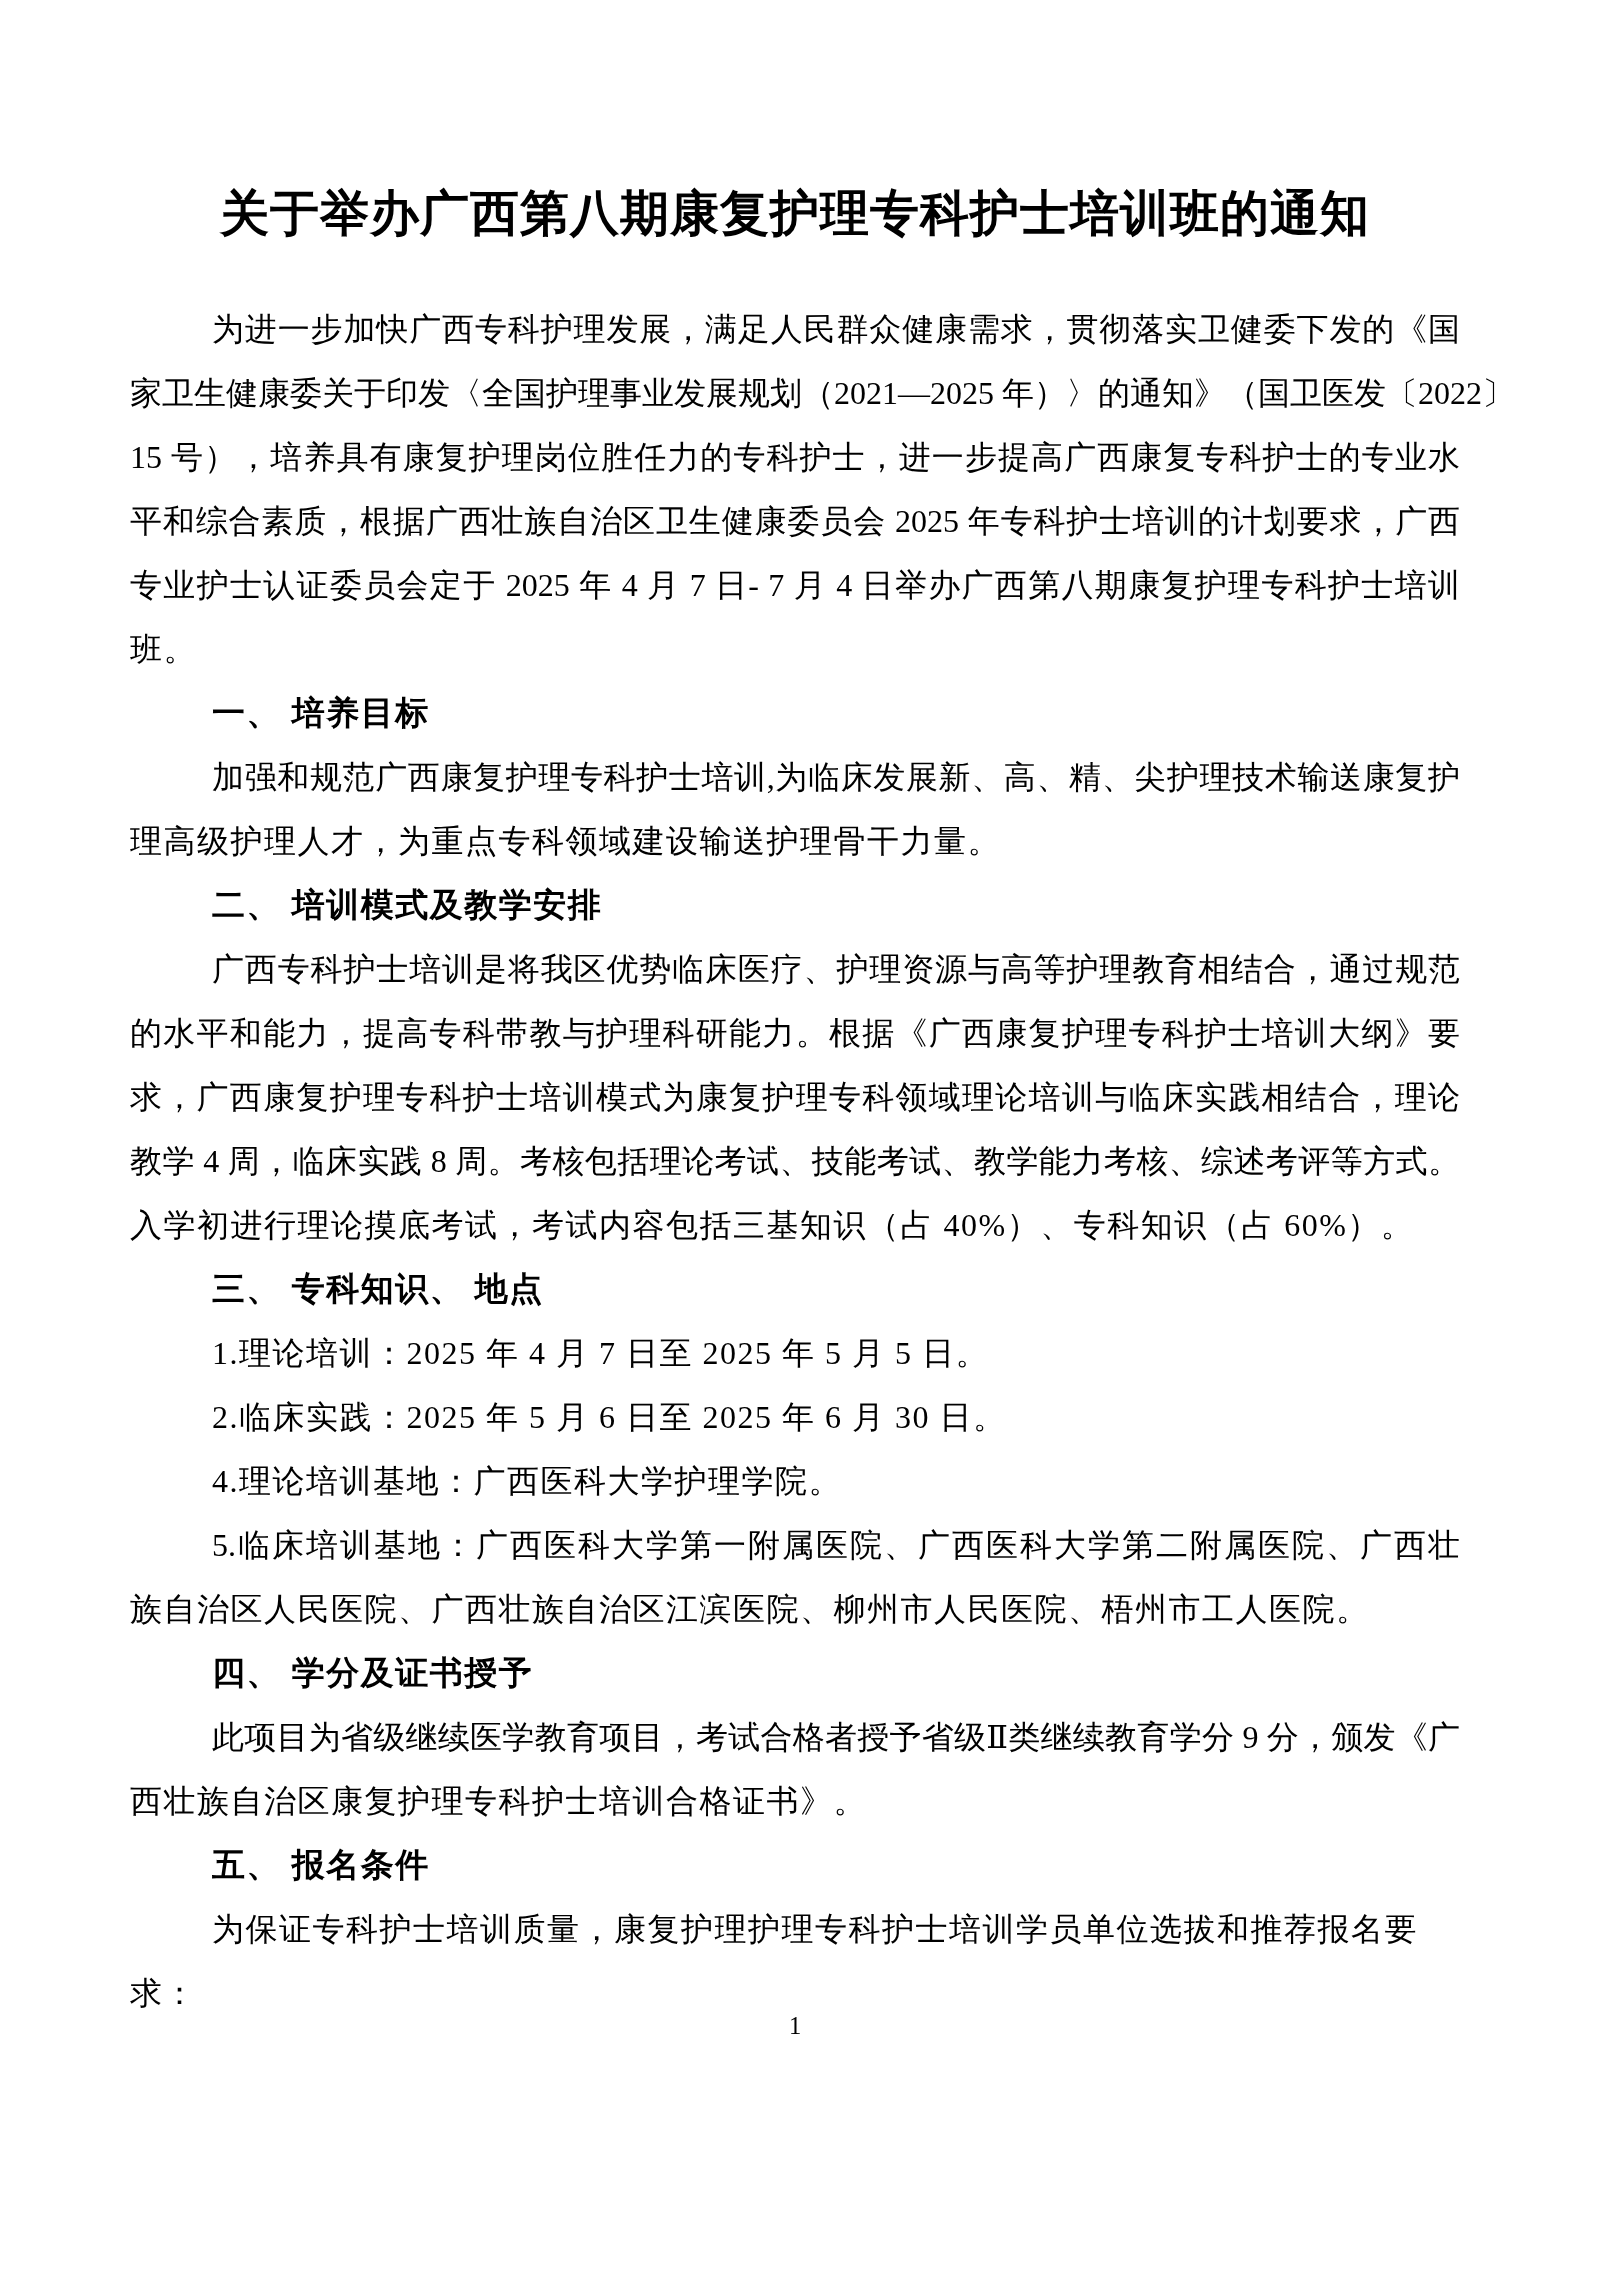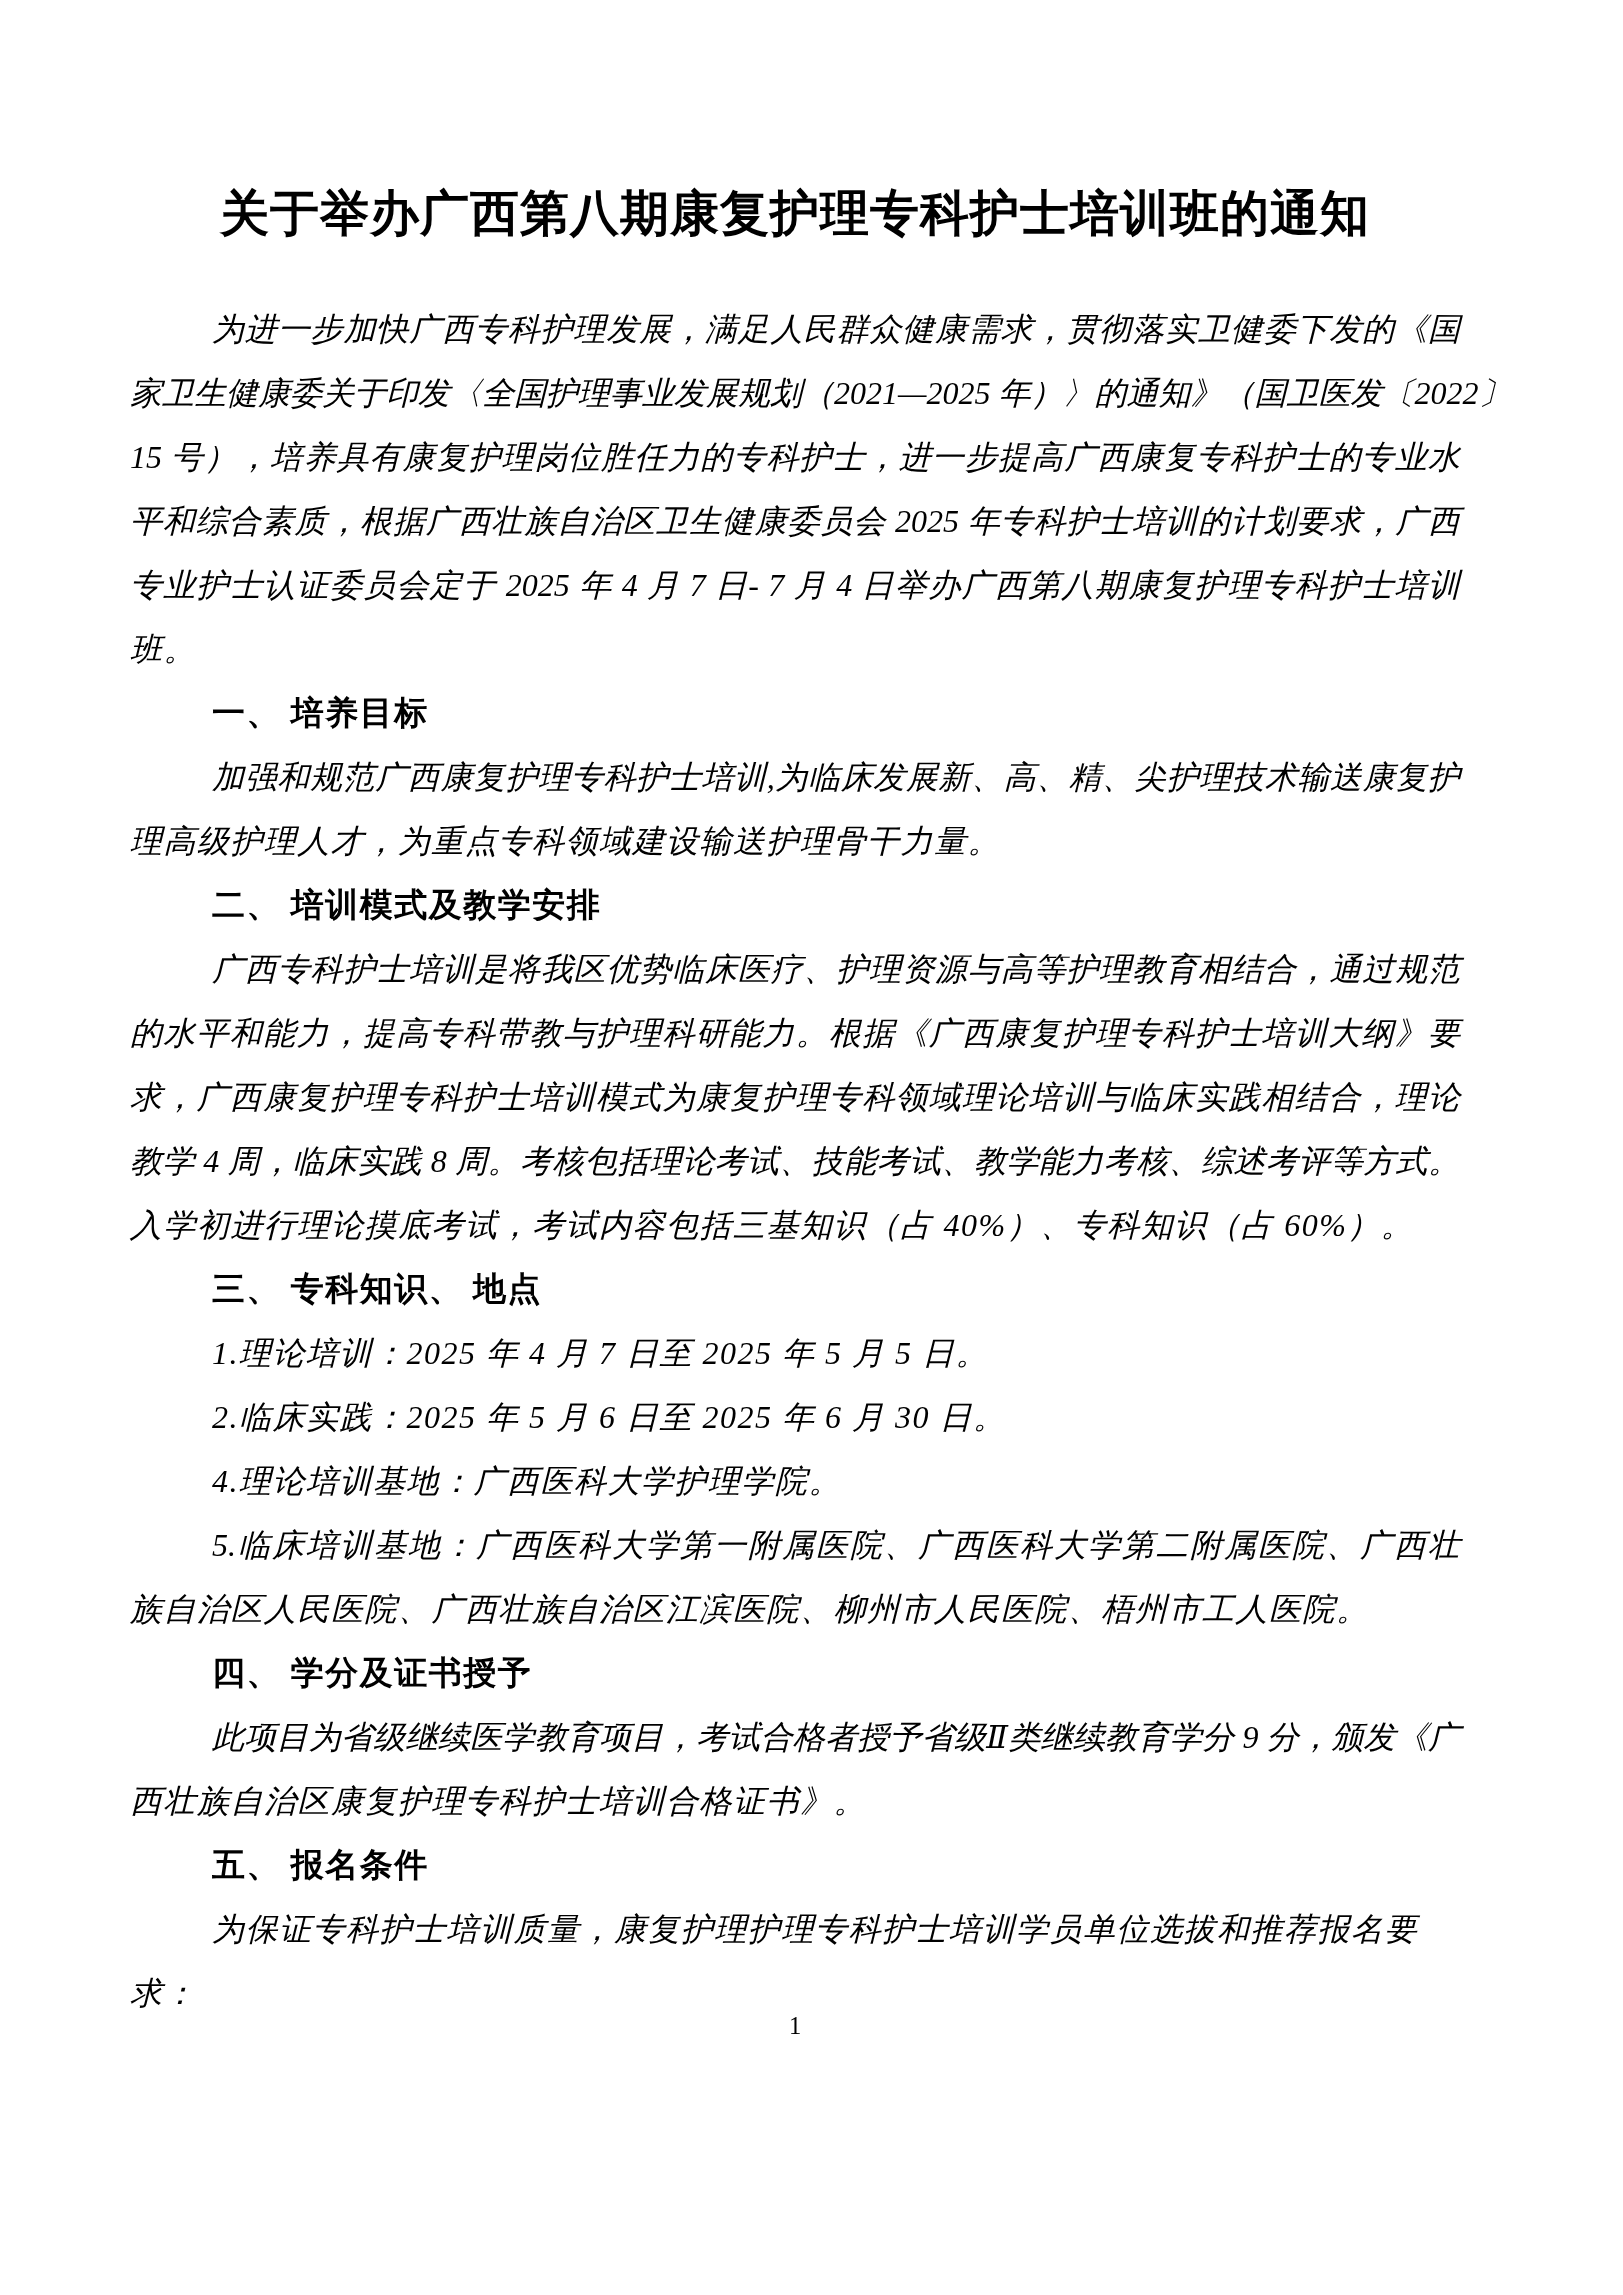--- a/index.html
+++ b/index.html
@@ -40,31 +40,30 @@
     letter-spacing: 0;
     white-space: nowrap;
     text-align: justify;
     text-align-last: justify;
   }
   .ind {
     text-indent: 82px;
   }
   .heading {
     margin: 0;
-    font-family: Liberation Serif, serif;
+    font-family: Liberation Sans, sans-serif;
     font-weight: bold;
     font-size: 33px;
     line-height: 64px;
     letter-spacing: 1.5px;
     text-indent: 82px;
     white-space: nowrap;
   }
   .para {
     margin: 0;
-    font-style: italic;
   }
   .page-number {
     margin-top: -15.3px;
     font-size: 24.5px;
     line-height: 31px;
     text-align: center;
   }
 </style>
 </head>
 <body>

